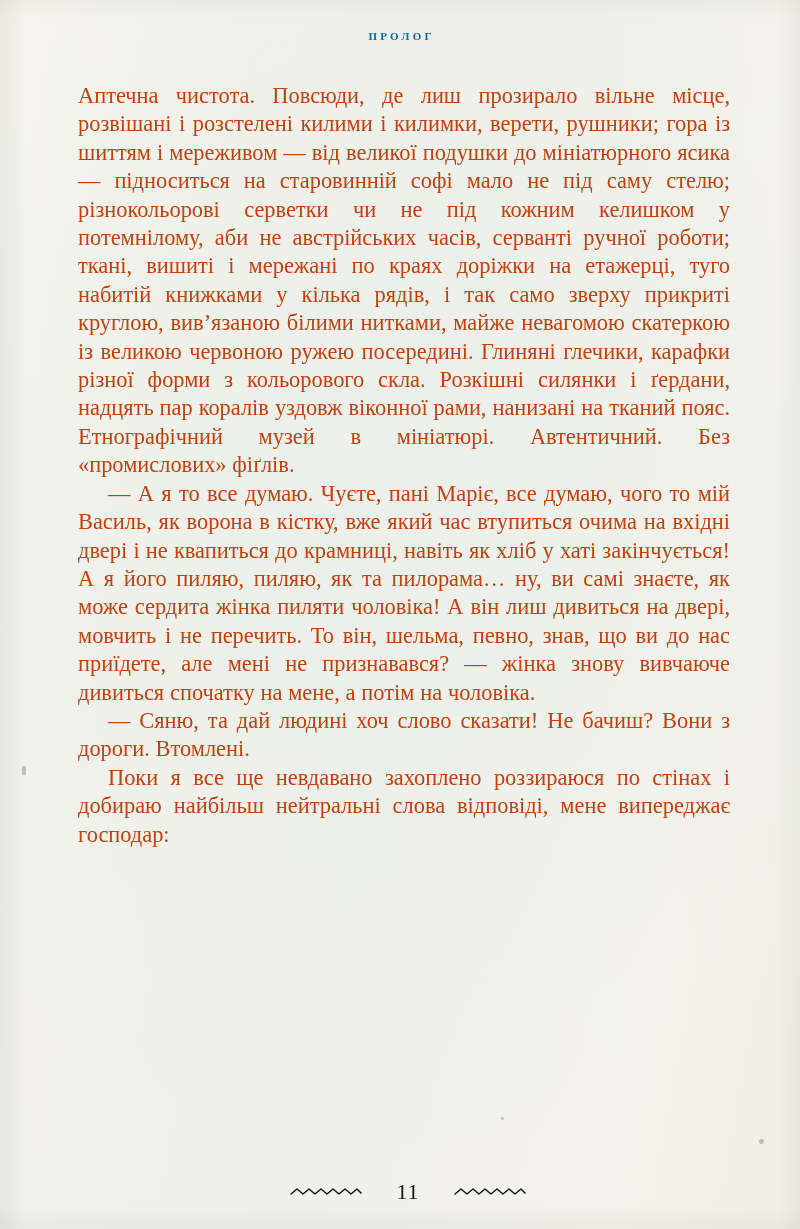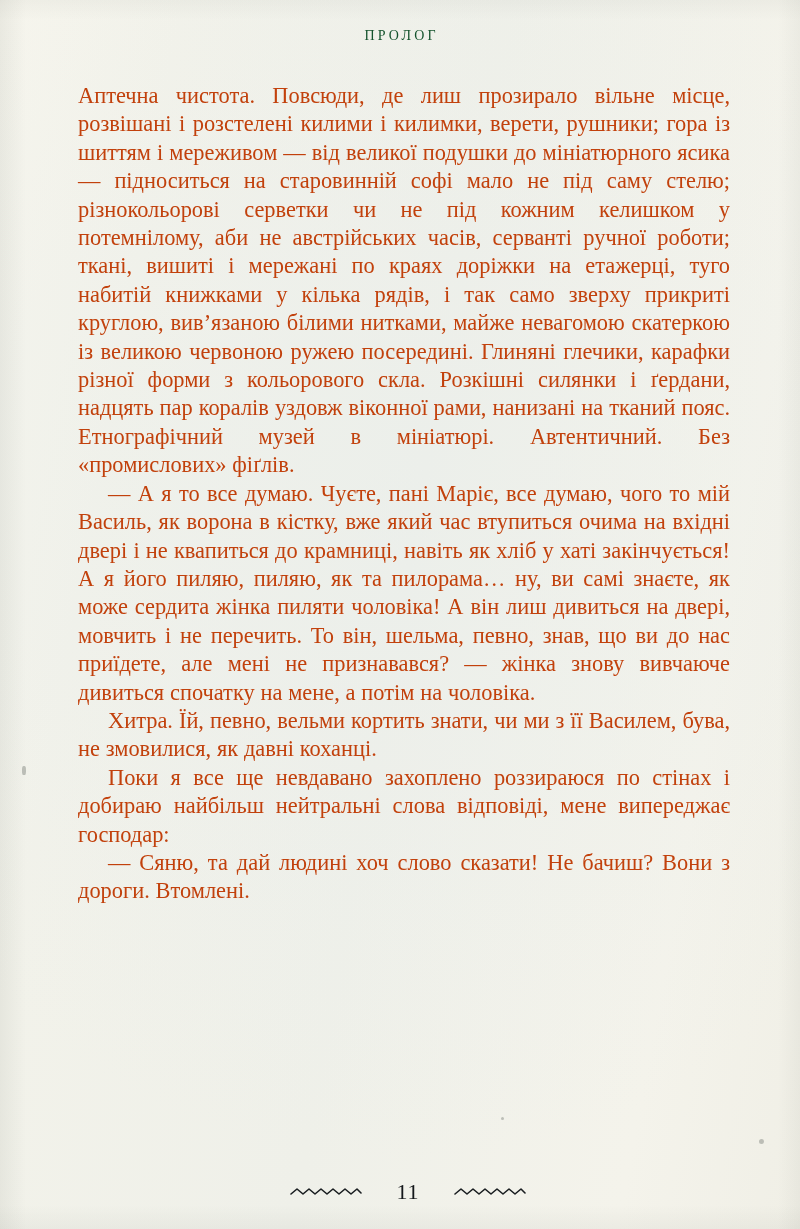--- a/index.html
+++ b/index.html
@@ -46,25 +46,25 @@
   
   .running-head {
     position: absolute;
     top: 26px;
     left: 0;
     right: 0;
     text-align: center;
   }
   .running-head .rh-text {
     display: inline-block;
-    font-size: 14px;
-    font-weight: normal;
+    font-size: 11px;
+    font-weight: bold;
     letter-spacing: 3.2px;
     text-indent: 3.2px;
-    color: #14532d;
+    color: #0369a1;
   }
 
   
   .textblock {
     position: absolute;
     top: 82px;
     left: 78px;
     width: 652px;
   }
   .para {
@@ -127,23 +127,22 @@
 
 <div class="page">
 
   <div class="running-head">
     <span class="rh-text">ПРОЛОГ</span>
   </div>
 
   <div class="textblock">
     <p class="para">Аптечна чистота. Повсюди, де лиш прозирало вільне місце, розвішані і розстелені килими і килимки, верети, рушники; гора із шиттям і мереживом — від великої подушки до мініатюрного ясика — підноситься на старовинній софі мало не під саму стелю; різнокольорові серветки чи не під кожним келишком у потемнілому, аби не австрійських часів, серванті ручної роботи; ткані, вишиті і мережані по краях доріжки на етажерці, туго набитій книжками у кілька рядів, і так само зверху прикриті круглою, вив’язаною білими нитками, майже невагомою скатеркою із великою червоною ружею посередині. Глиняні глечики, карафки різної форми з кольорового скла. Розкішні силянки і ґердани, надцять пар коралів уздовж віконної рами, нанизані на тканий пояс. Етнографічний музей в мініатюрі. Автентичний. Без «промислових» фіґлів.</p>
     <p class="para indent">— А я то все думаю. Чуєте, пані Маріє, все думаю, чого то мій Василь, як ворона в кістку, вже який час втупиться очима на вхідні двері і не квапиться до крамниці, навіть як хліб у хаті закінчується! А я його пиляю, пиляю, як та пилорама… ну, ви самі знаєте, як може сердита жінка пиляти чоловіка! А він лиш дивиться на двері, мовчить і не перечить. То він, шельма, певно, знав, що ви до нас приїдете, але мені не признавався? — жінка знову вивчаюче дивиться спочатку на мене, а потім на чоловіка.</p>
-    <p class="para indent">Хитра. Їй, певно, вельми кортить знати, чи ми з її Василем, бува, не змовилися, як давні коханці.</p>
+    <p class="para indent">— Сяню, та дай людині хоч слово сказати! Не бачиш? Вони з дороги. Втомлені.</p>
     <p class="para indent">Поки я все ще невдавано захоплено роззираюся по стінах і добираю найбільш нейтральні слова відповіді, мене випереджає господар:</p>
-    <p class="para indent">— Сяню, та дай людині хоч слово сказати! Не бачиш? Вони з дороги. Втомлені.</p>
   </div>
 
   <div class="folio">
     <svg class="ornament" viewBox="0 0 72 14" aria-hidden="true">
       <path d="M1 9 L7 4 L13 9 L19 4 L25 9 L31 4 L37 9 L43 4 L49 9 L55 4 L61 9 L67 4 L71 8" fill="none" stroke="currentColor" stroke-width="1.6" stroke-linecap="round" stroke-linejoin="round"></path>
     </svg>
     <span class="folio-number">11</span>
     <svg class="ornament" viewBox="0 0 72 14" aria-hidden="true">
       <path d="M1 9 L7 4 L13 9 L19 4 L25 9 L31 4 L37 9 L43 4 L49 9 L55 4 L61 9 L67 4 L71 8" fill="none" stroke="currentColor" stroke-width="1.6" stroke-linecap="round" stroke-linejoin="round"></path>
     </svg>

